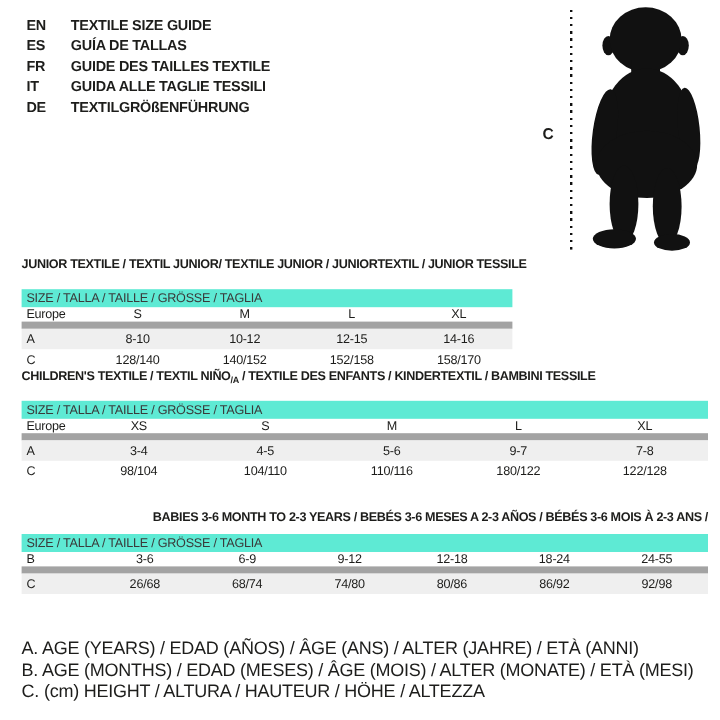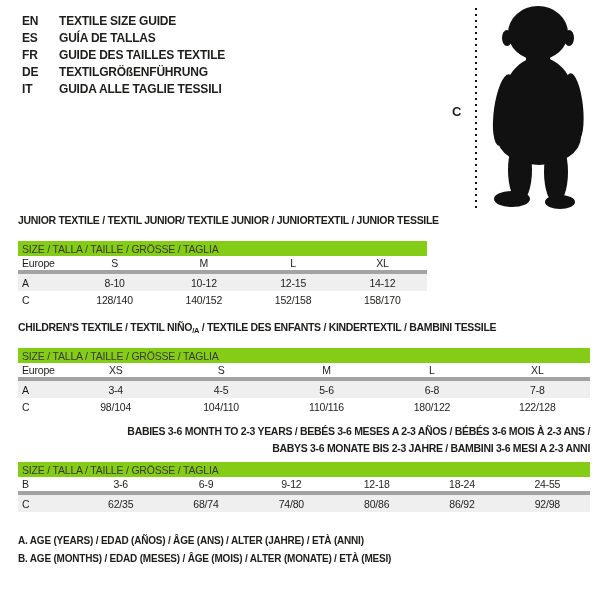--- a/index.html
+++ b/index.html
@@ -12,67 +12,67 @@
   .lang-code{width:37px;}
   .measure-line{
     position:absolute;left:475px;top:8px;width:2px;height:200px;
     background:repeating-linear-gradient(to bottom,#111 0 2px,transparent 2px 6px);
   }
   .measure-label{position:absolute;left:452px;top:104px;font-weight:bold;font-size:13px;}
   .baby{position:absolute;left:486px;top:5px;width:108px;height:205px;}
   .baby *{fill:#111;}
   section{position:absolute;left:18px;}
   #junior{top:214px;width:409px;}
-  #children{top:321px;width:572px;}
+  #children{top:308px;width:572px;}
   #babies{top:423px;width:572px;}
   h2{margin:0;font-size:10.5px;font-weight:bold;letter-spacing:-0.3px;line-height:13px;white-space:nowrap;}
   #babies h2{line-height:17px;text-align:right;}
   .subA{font-size:7.5px;vertical-align:-2px;}
   #junior .tbl{margin-top:14px;}
   #children .tbl{margin-top:11px;}
   #babies .tbl{margin-top:5px;}
   .bar{
-    height:15px;background:#84cc16;display:flex;align-items:center;
+    height:15px;background:#5eead4;display:flex;align-items:center;
     padding-left:4px;box-sizing:border-box;font-size:10.5px;color:#3a3a3a;letter-spacing:-0.2px;
   }
   .row{display:flex;align-items:center;height:17px;font-size:10.5px;letter-spacing:-0.2px;}
-  .row.rule{height:18px;border-bottom:4px solid #a3a3a3;box-sizing:border-box;}
+  .row.rule{height:18px;border-bottom:6px solid #a3a3a3;box-sizing:border-box;}
   .row.shade{background:#efefef;}
   .lbl{padding-left:4px;box-sizing:border-box;}
   #junior .lbl{width:52px;}
   #children .lbl{width:45px;}
   #babies .lbl{width:60px;}
   .cell{flex:1;text-align:center;}
-  .notes{position:absolute;left:18px;top:532px;font-weight:bold;font-size:10px;letter-spacing:-0.2px;line-height:18px;white-space:nowrap;}
+  .notes{position:absolute;left:18px;top:532px;font-weight:normal;font-size:15px;letter-spacing:-0.2px;line-height:18px;white-space:nowrap;}
 </style>
 </head>
 <body>
 
 <div class="page">
 
   <div class="langs">
     <div class="lang-row">
       <span class="lang-code">EN</span>
       <span class="lang-title">TEXTILE SIZE GUIDE</span>
     </div>
     <div class="lang-row">
       <span class="lang-code">ES</span>
       <span class="lang-title">GUÍA DE TALLAS</span>
     </div>
     <div class="lang-row">
       <span class="lang-code">FR</span>
       <span class="lang-title">GUIDE DES TAILLES TEXTILE</span>
     </div>
     <div class="lang-row">
+      <span class="lang-code">IT</span>
+      <span class="lang-title">GUIDA ALLE TAGLIE TESSILI</span>
+    </div>
+    <div class="lang-row">
       <span class="lang-code">DE</span>
       <span class="lang-title">TEXTILGRÖßENFÜHRUNG</span>
-    </div>
-    <div class="lang-row">
-      <span class="lang-code">IT</span>
-      <span class="lang-title">GUIDA ALLE TAGLIE TESSILI</span>
     </div>
   </div>
 
   <div class="measure-line"></div>
   <div class="measure-label">C</div>
 
   <svg class="baby" viewBox="0 0 108 205" aria-hidden="true">
     <ellipse cx="21" cy="33" rx="5" ry="8"></ellipse>
     <ellipse cx="83" cy="33" rx="5" ry="8"></ellipse>
     <ellipse cx="52" cy="28" rx="30" ry="27"></ellipse>
@@ -96,21 +96,21 @@
         <span class="cell">S</span>
         <span class="cell">M</span>
         <span class="cell">L</span>
         <span class="cell">XL</span>
       </div>
       <div class="row shade">
         <span class="lbl">A</span>
         <span class="cell">8-10</span>
         <span class="cell">10-12</span>
         <span class="cell">12-15</span>
-        <span class="cell">14-12</span>
+        <span class="cell">14-16</span>
       </div>
       <div class="row">
         <span class="lbl">C</span>
         <span class="cell">128/140</span>
         <span class="cell">140/152</span>
         <span class="cell">152/158</span>
         <span class="cell">158/170</span>
       </div>
     </div>
   </section>
@@ -125,60 +125,60 @@
         <span class="cell">S</span>
         <span class="cell">M</span>
         <span class="cell">L</span>
         <span class="cell">XL</span>
       </div>
       <div class="row shade">
         <span class="lbl">A</span>
         <span class="cell">3-4</span>
         <span class="cell">4-5</span>
         <span class="cell">5-6</span>
-        <span class="cell">6-8</span>
+        <span class="cell">9-7</span>
         <span class="cell">7-8</span>
       </div>
       <div class="row">
         <span class="lbl">C</span>
         <span class="cell">98/104</span>
         <span class="cell">104/110</span>
         <span class="cell">110/116</span>
         <span class="cell">180/122</span>
         <span class="cell">122/128</span>
       </div>
     </div>
   </section>
 
   <section id="babies">
     <h2>
       <div>BABIES 3-6 MONTH TO 2-3 YEARS / BEBÉS 3-6 MESES A 2-3 AÑOS / BÉBÉS 3-6 MOIS À 2-3 ANS /</div>
-      <div>BABYS 3-6 MONATE BIS 2-3 JAHRE / BAMBINI 3-6 MESI A 2-3 ANNI</div>
     </h2>
     <div class="tbl">
       <div class="bar">SIZE / TALLA / TAILLE / GRÖSSE / TAGLIA</div>
       <div class="row rule">
         <span class="lbl">B</span>
         <span class="cell">3-6</span>
         <span class="cell">6-9</span>
         <span class="cell">9-12</span>
         <span class="cell">12-18</span>
         <span class="cell">18-24</span>
         <span class="cell">24-55</span>
       </div>
       <div class="row shade">
         <span class="lbl">C</span>
-        <span class="cell">62/35</span>
+        <span class="cell">26/68</span>
         <span class="cell">68/74</span>
         <span class="cell">74/80</span>
         <span class="cell">80/86</span>
         <span class="cell">86/92</span>
         <span class="cell">92/98</span>
       </div>
     </div>
   </section>
 
   <div class="notes">
     <div>A. AGE (YEARS) / EDAD (AÑOS) / ÂGE (ANS) / ALTER (JAHRE) / ETÀ (ANNI)</div>
     <div>B. AGE (MONTHS) / EDAD (MESES) / ÂGE (MOIS) / ALTER (MONATE) / ETÀ (MESI)</div>
+    <div>C. (cm) HEIGHT / ALTURA / HAUTEUR / HÖHE / ALTEZZA</div>
   </div>
 
 </div>
 
 </body></html>

